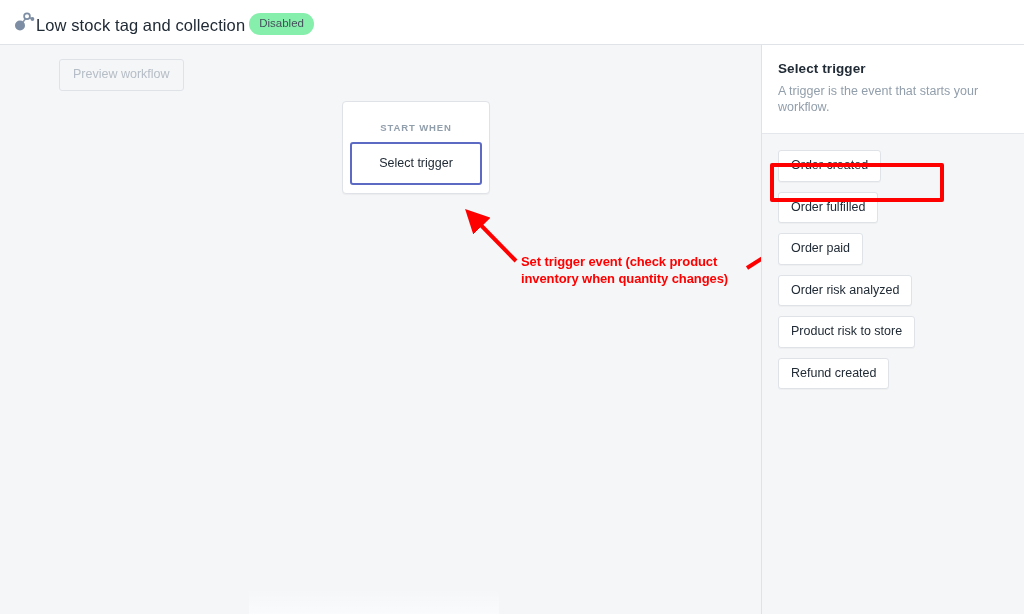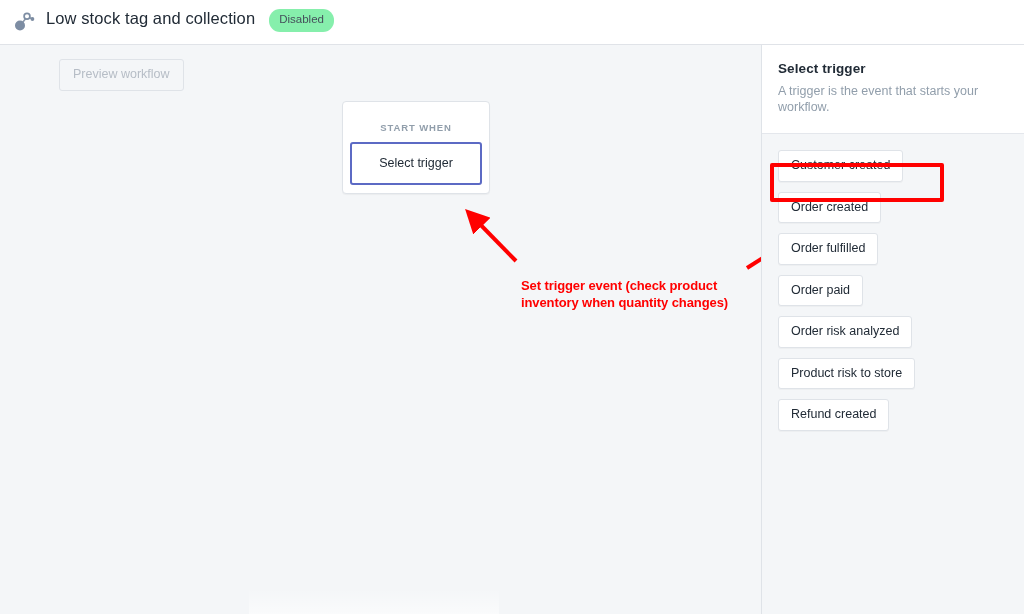--- a/index.html
+++ b/index.html
@@ -34,22 +34,21 @@
     background: #ffffff;
     border-bottom: 1px solid #e0e3e8;
     display: flex;
     align-items: center;
     padding: 0 16px 0 10px;
     box-sizing: border-box;
     z-index: 30;
   }
   .topbar-left {
     display: flex;
-    align-items: flex-start;
-    gap: 10px;
+    align-items: flex-end;
     flex: 1 1 auto;
     min-width: 0;
   }
   .wf-icon {
     width: 26px;
     height: 26px;
     flex: 0 0 26px;
     display: block;
   }
   .wf-title {
@@ -160,21 +159,21 @@
   }
 
   .annot-layer {
     position: absolute;
     inset: 0;
     pointer-events: none;
   }
   .annot-text {
     position: absolute;
     left: 477px;
-    top: 232px;
+    top: 208px;
     width: 250px;
     color: #ff0000;
     font-size: 13px;
     font-weight: bold;
     line-height: 17px;
     letter-spacing: -0.1px;
   }
 
   
   .panel {
@@ -304,21 +303,20 @@
       <div class="bottom-band"></div>
     </div>
 
     <div class="panel">
       <div class="panel-header">
         <div class="panel-title">Select trigger</div>
         <div class="panel-sub">A trigger is the event that starts your workflow.</div>
       </div>
       <div class="panel-body">
         <div class="trigger-list">
-          <button class="trigger-btn">Customer created</button>
           <button class="trigger-btn">Order created</button>
           <button class="trigger-btn">Order fulfilled</button>
           <button class="trigger-btn">Order paid</button>
           <button class="trigger-btn">Order risk analyzed</button>
           <button class="trigger-btn">Product risk to store</button>
           <button class="trigger-btn">Refund created</button>
         </div>
       </div>
       <div class="highlight-box"></div>
     </div>

